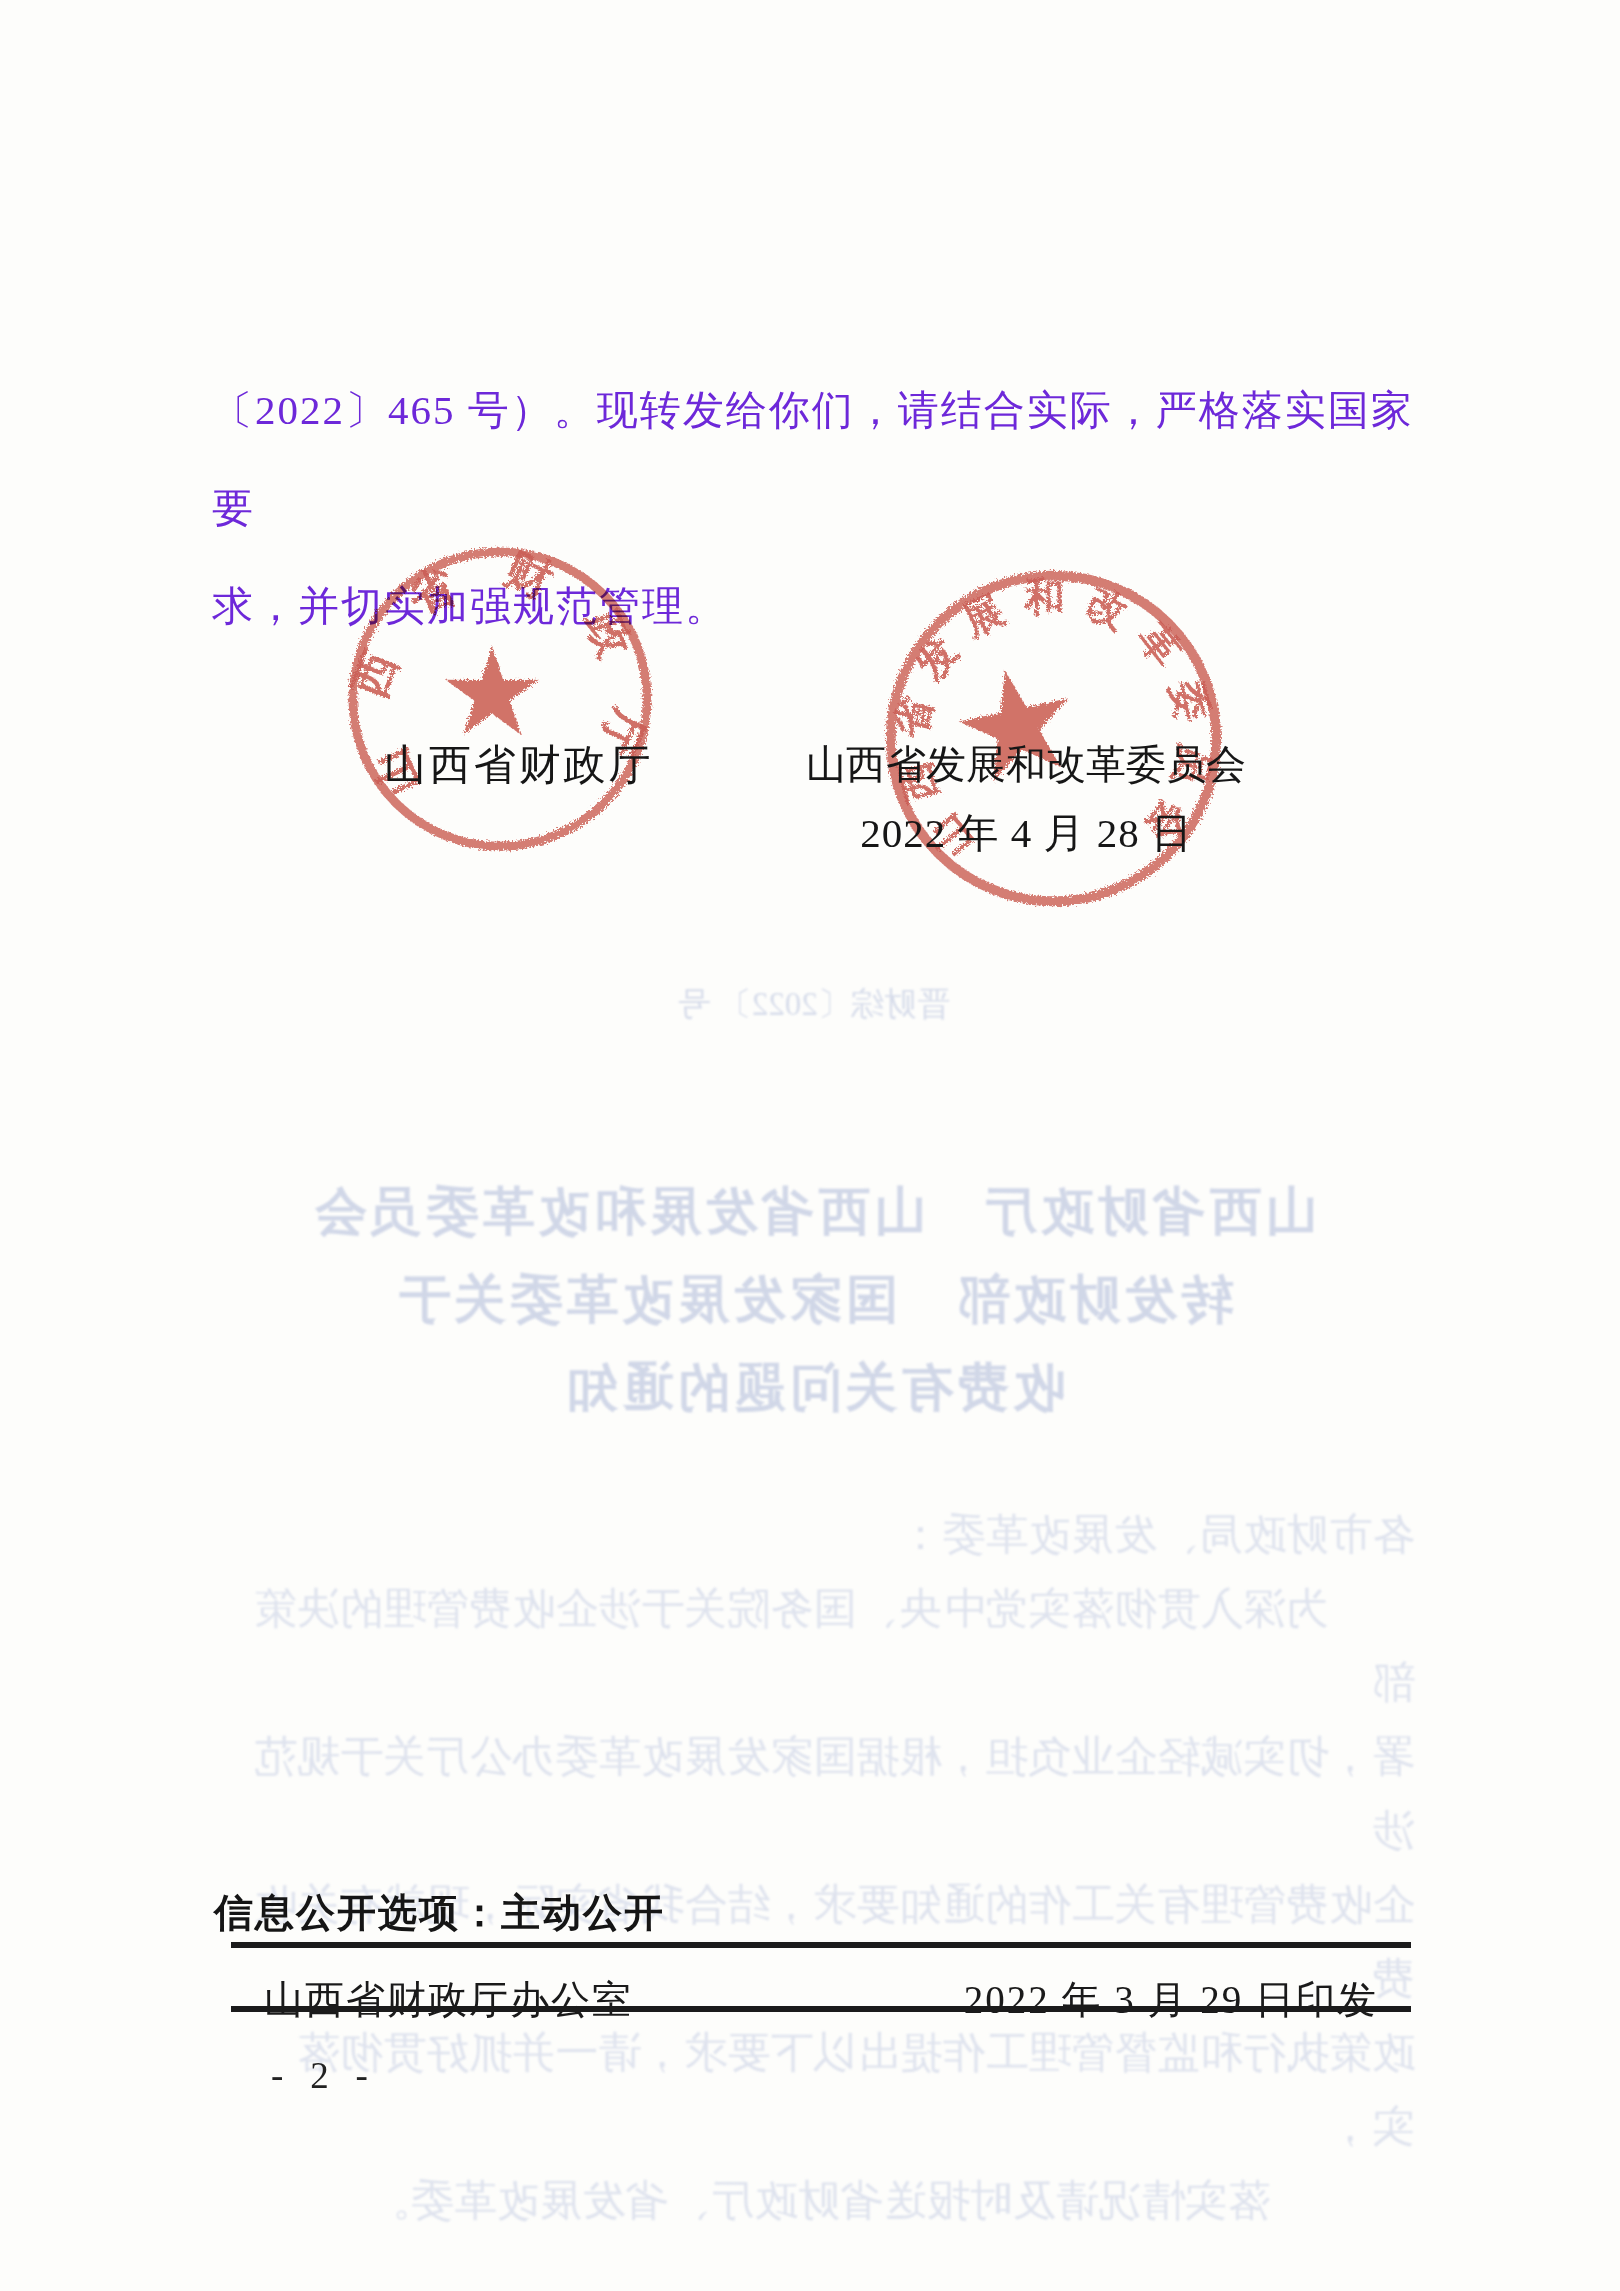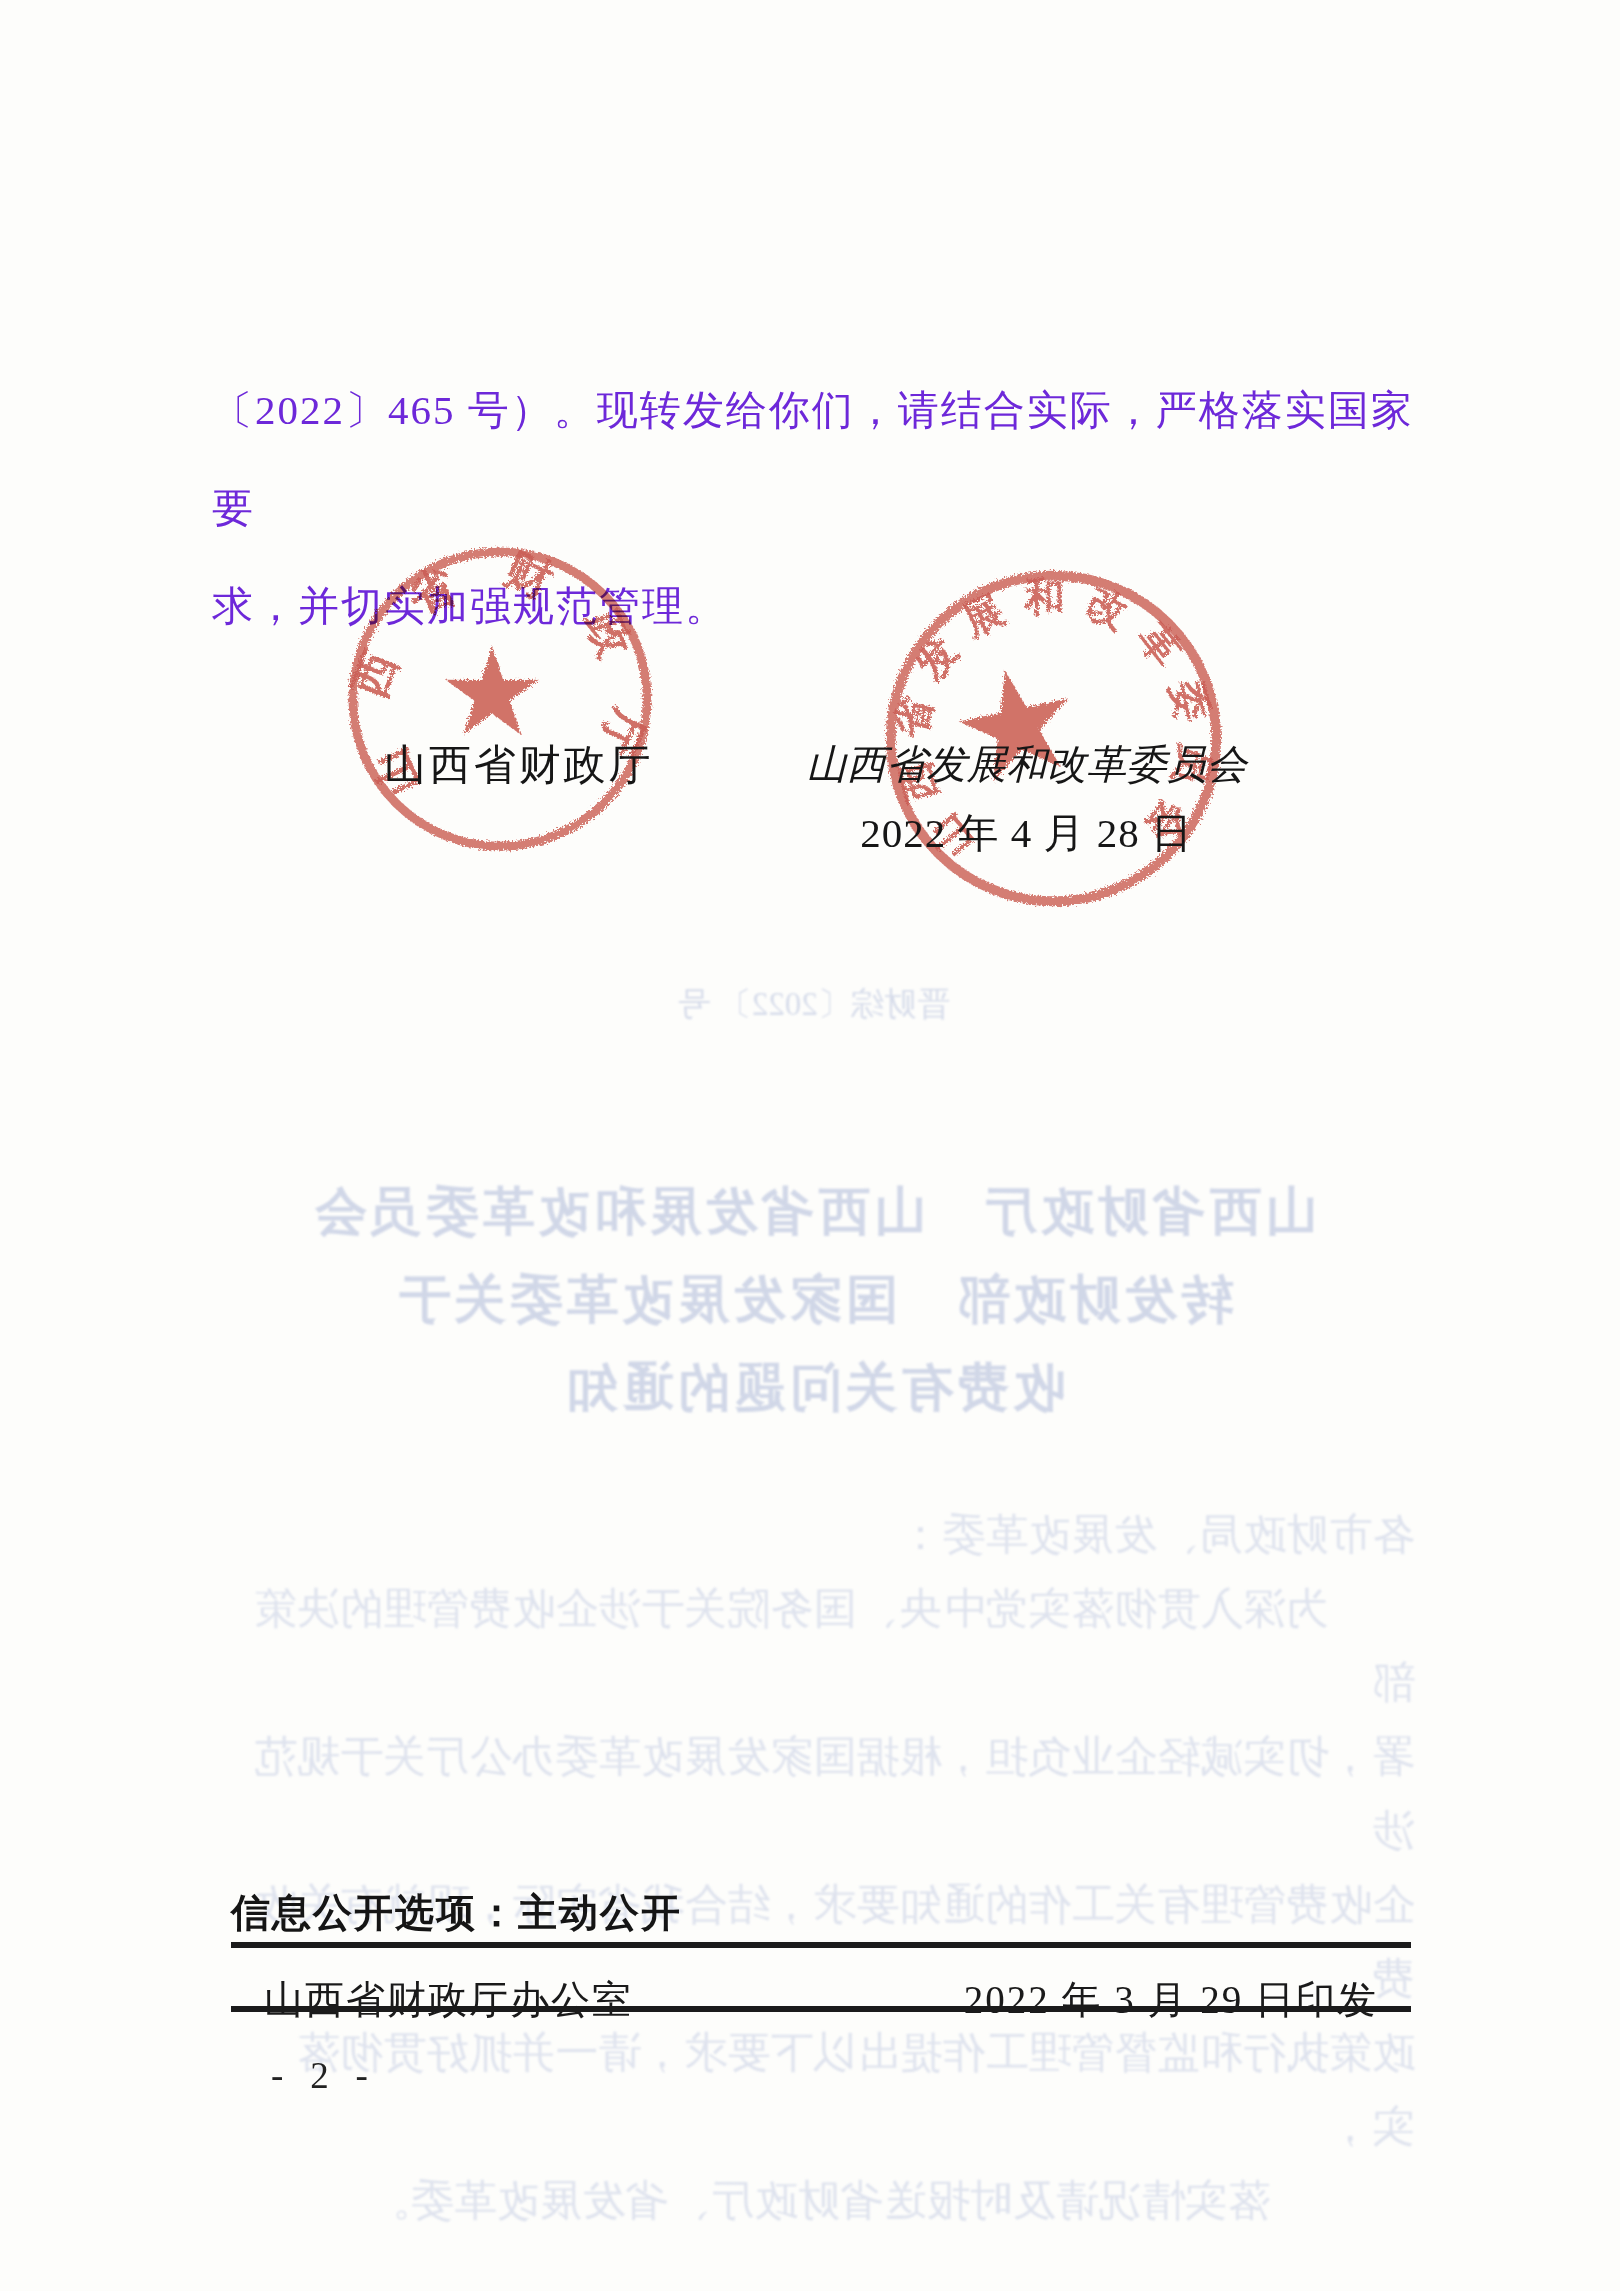--- a/index.html
+++ b/index.html
@@ -34,21 +34,21 @@
     fill: #cc5e55;
     opacity: 0.88;
     font-family: "Liberation Serif", "DejaVu Serif", serif;
     font-weight: bold;
   }
   .seal .star { fill: #c9544b; opacity: 0.82; }
 
   
   .sig { position: absolute; color: #161616; z-index: 5; }
   .sig-left  { left: 384px; top: 737px; font-size: 42px; letter-spacing: 2.9px; font-family: Liberation Mono, monospace; }
-  .sig-right { left: 806px; top: 737px; width: 441px; text-align: center; font-size: 40px; letter-spacing: 0; font-style: italic; }
+  .sig-right { left: 806px; top: 737px; width: 441px; text-align: left; font-size: 40px; letter-spacing: 0; }
   .sig-date  { left: 806px; top: 806px; width: 441px; text-align: center; font-size: 41px; letter-spacing: 1px; }
 
   
   .bleed {
     position: absolute;
     transform: scaleX(-1);
     color: #c6cee3;
     filter: blur(1.2px);
     z-index: 1;
   }
@@ -64,21 +64,21 @@
   .bleed-para {
     left: 223px; top: 1498px; width: 1192px;
     font-size: 43px; line-height: 74px;
     color: #ccd3e6; opacity: 0.62;
   }
   .bleed-para .indent { text-indent: 2em; }
   .bleed-para .center { text-align: center; }
 
   
   .disclosure {
-    position: absolute; left: 231px; top: 1886px;
+    position: absolute; left: 214px; top: 1886px;
     font-family: "Liberation Sans", sans-serif;
     font-weight: bold; font-size: 39px; letter-spacing: 2px;
     color: #151515; z-index: 5;
   }
   .rule {
     position: absolute; left: 231px; width: 1180px; height: 5.9px;
     background: #1b1b1b; z-index: 5;
   }
   .rule-top { top: 1942px; }
   .rule-bottom { top: 2006px; }

